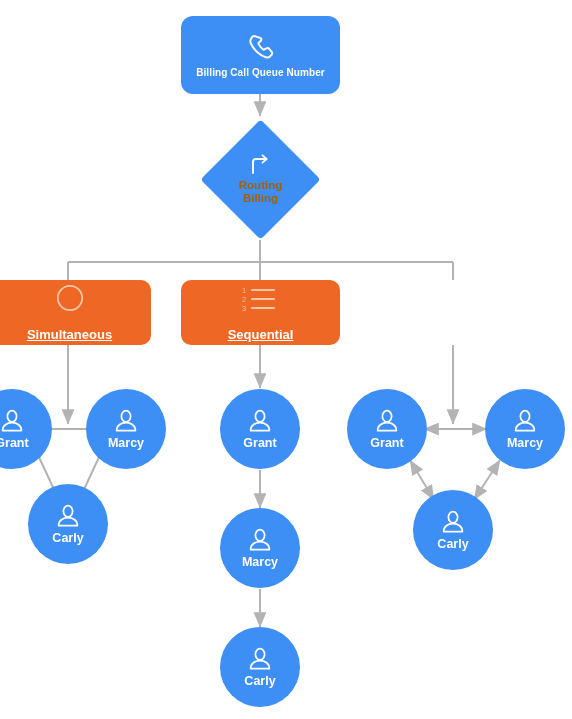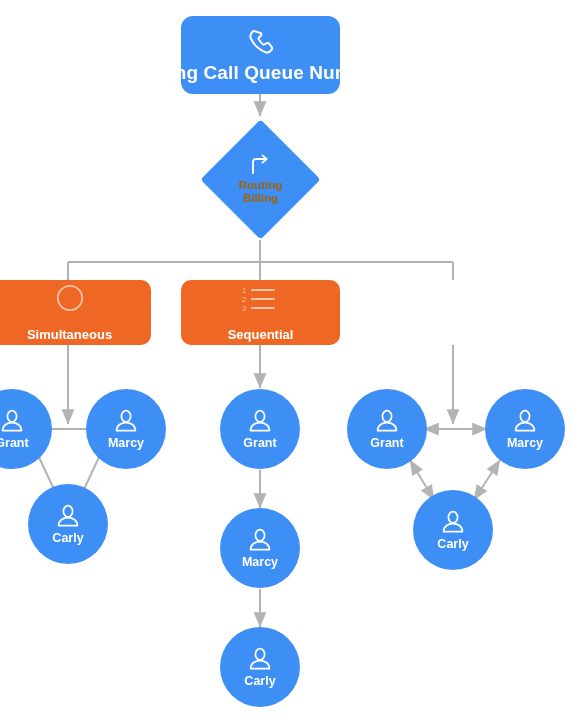--- a/index.html
+++ b/index.html
@@ -34,21 +34,21 @@
     box-sizing: border-box;
     background: #3d8ef5;
     border-radius: 12px;
     display: flex;
     flex-direction: column;
     align-items: center;
     justify-content: center;
     color: #ffffff;
   }
   .root-label {
-    font-size: 19px;
+    font-size: 10px;
     font-weight: bold;
     letter-spacing: .1px;
     white-space: nowrap;
   }
 
   
   .diamond-wrap {
     position: absolute;
   }
   .diamond-shape {
@@ -90,20 +90,21 @@
     flex-direction: column;
     align-items: center;
     justify-content: center;
     color: #ffffff;
   }
   .method-label {
     font-size: 13px;
     font-weight: bold;
     white-space: nowrap;
     margin-top: 13px;
+    text-decoration: underline;
   }
 
   
   .agent {
     position: absolute;
     box-sizing: border-box;
     background: #3d8ef5;
     border-radius: 50%;
     display: flex;
     flex-direction: column;

